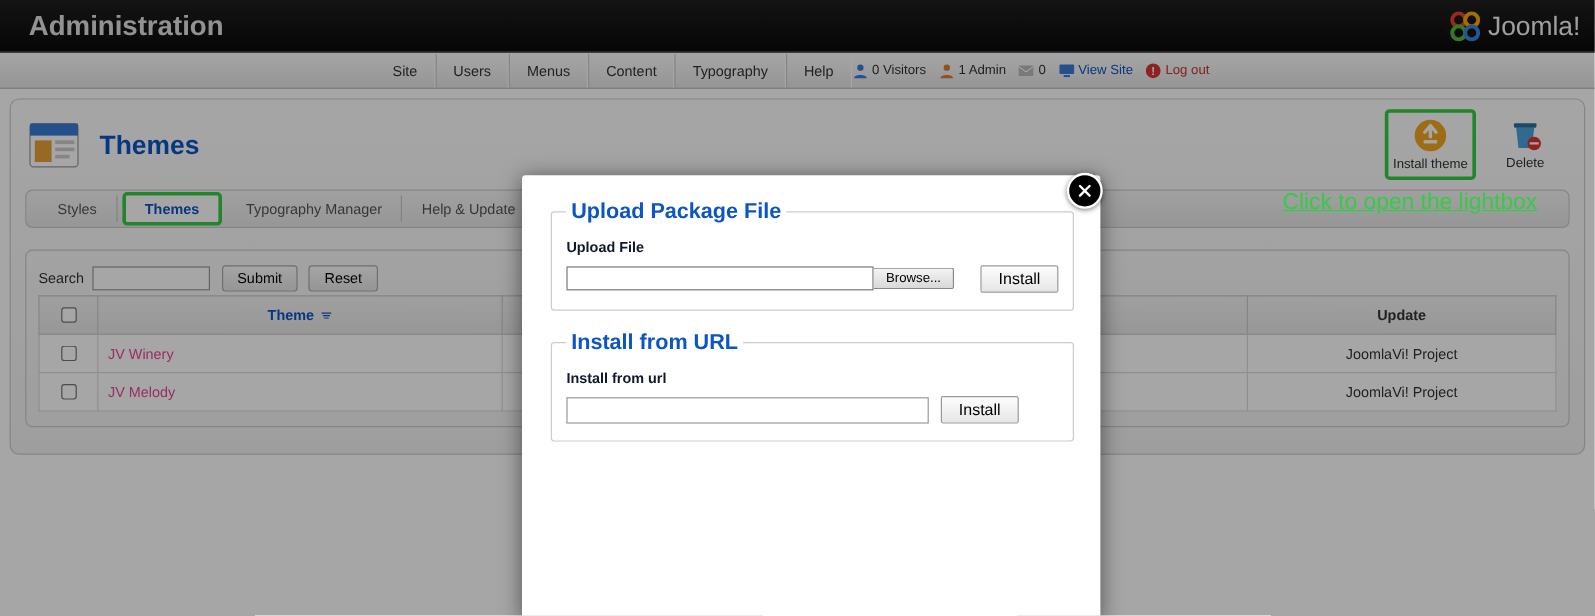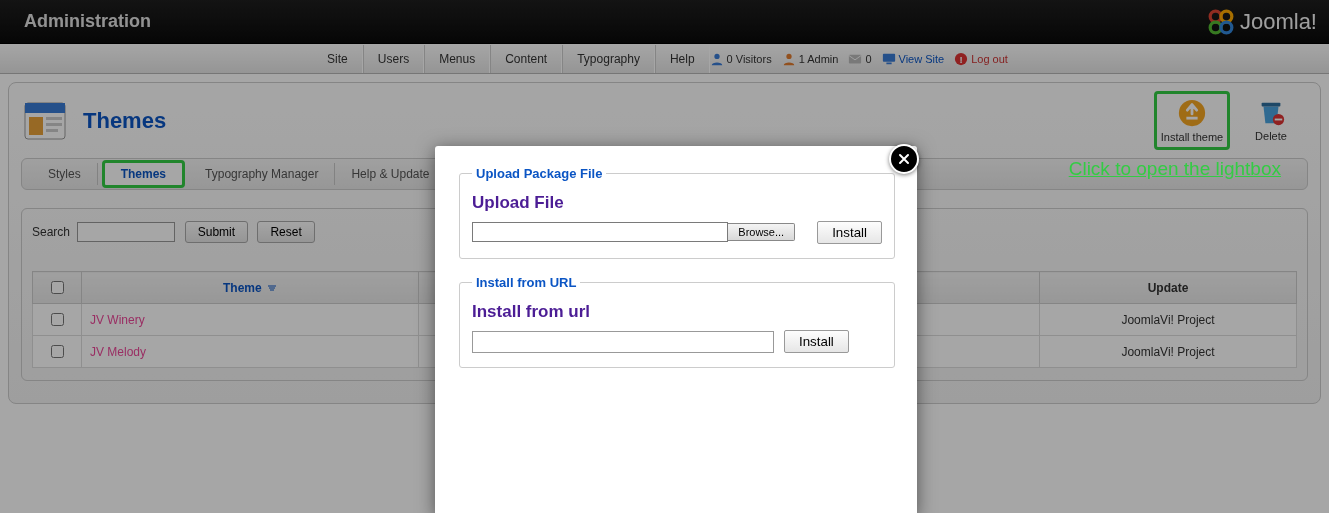--- a/index.html
+++ b/index.html
@@ -1,18 +1,18 @@
 <!DOCTYPE html>
 <html><head>
 <meta charset="utf-8">
 <style>
   html,body{margin:0;padding:0;font-family:Arial,Helvetica,sans-serif;font-size:12px;color:#333;background:#fff;width:1329px;height:513px;overflow:hidden;position:relative}
   
   .topbar{height:43px;background:linear-gradient(#1f1f1f,#0a0a0a);border-bottom:1px solid #000;color:#ccc;display:flex;align-items:center;justify-content:space-between;padding:0 12px 0 24px}
-  .topbar .title{font-size:18px;font-weight:bold;color:#e0e0e0}
+  .topbar .title{font-size:23px;font-weight:bold;color:#e0e0e0}
   .brand{display:flex;align-items:flex-start;gap:6px;font-size:22px;color:#f5f5f5;font-weight:normal}
   .brand svg{width:26px;height:26px}
   
   .menubar{height:28px;background:linear-gradient(#fefefe,#e5e5e5);border-top:1px solid #fff;border-bottom:1px solid #b5b5b5;display:flex;align-items:stretch;justify-content:center;padding:0 8px 0 0}
   .mainmenu{display:flex}
   .mainmenu .item{padding:0 14px;display:flex;align-items:center;color:#333;border-left:1px solid #ccc;border-right:1px solid #fff;cursor:pointer}
   .mainmenu .item:first-child{border-left:0}
   .statusbar{display:flex;align-items:center;gap:10px;font-size:11px;color:#333}
   .statusbar .si{display:flex;align-items:center;gap:3px;cursor:pointer}
   .statusbar .si.link{color:#0b55c4}
@@ -33,41 +33,41 @@
   .subnav .tab{padding:4px 16px;color:#555;cursor:pointer;border-right:1px solid #c8c8c8}
   .subnav .tab:last-child{border-right:0}
   .subnav .tab.active{color:#0b55c4;font-weight:bold;border:3px solid #33cc44;border-radius:4px;background:#fff;margin:-3px 4px}
   
   .filterwrap{margin:18px 12px 8px 12px;border:1px solid #ccc;border-radius:6px;padding:12px 10px}
   .filterwrap label{margin-right:4px}
   .filterwrap input[type=text]{width:92px;height:16px;border:1px solid #999;padding:1px 2px}
   .btn{background:linear-gradient(#fdfdfd,#e6e6e6);border:1px solid #aaa;border-radius:3px;padding:3px 12px;cursor:pointer;font-size:12px}
   .filterwrap .btn{margin-left:6px}
   
-  table.grid{width:100%;border-collapse:collapse;margin-top:28px}
+  table.grid{width:100%;border-collapse:collapse;margin-top:3px}
   table.grid th{background:linear-gradient(#f5f5f5,#e9e9e9);border:1px solid #ccc;padding:6px 8px;font-weight:bold;color:#333;font-size:12px}
   table.grid td{border:1px solid #dcdcdc;padding:6px 8px;background:#fff}
   table.grid td .link{color:#ec4899}
   .sorticon{display:inline-block;width:10px;height:10px;margin-left:2px;vertical-align:middle}
   .chk{width:13px;height:13px}
   .col-cb{width:32px;text-align:center}
   .col-theme{width:320px}
   .col-ver{width:90px;text-align:center}
   .col-date{width:180px;text-align:center}
   .col-desc{width:300px}
   .col-author{text-align:center}
   
   .dimmer{position:absolute;inset:0;background:rgba(0,0,0,0.35);pointer-events:none;z-index:5}
   
   .lightbox{position:absolute;left:435px;top:146px;width:462px;height:350px;background:#fff;border-radius:3px;box-shadow:0 3px 18px rgba(0,0,0,0.5);z-index:20;padding:10px}
   .lb-inner{position:relative;width:100%;height:100%;overflow-y:scroll;padding:10px 12px 10px 14px;box-sizing:border-box}
   .lb-close{position:absolute;top:-2px;right:-2px;width:26px;height:26px;border-radius:50%;background:#000;border:2px solid #fff;display:flex;align-items:center;justify-content:center;color:#fff;font-weight:bold;font-size:15px;cursor:pointer;z-index:21;box-shadow:0 1px 4px rgba(0,0,0,0.5)}
   fieldset{border:1px solid #ccc;border-radius:3px;margin:0 0 16px 0;padding:12px 12px 14px 12px}
-  legend{color:#0b55c4;font-weight:bold;padding:0 4px;font-size:13px}
-  .fldlabel{color:#4c1d95;font-weight:bold;margin-bottom:8px;font-size:17px}
+  legend{color:#0b55c4;font-weight:bold;padding:0 4px;font-size:18px}
+  .fldlabel{color:#0f172a;font-weight:bold;margin-bottom:8px;font-size:12px}
   .filebox{display:flex;align-items:center;gap:0;margin-bottom:2px}
   .fileinput{flex:1;height:18px;border:1px solid #7a7a7a;background:#fff}
   .browsebtn{background:linear-gradient(#f4f4f4,#d8d8d8);border:1px solid #888;border-left:0;padding:2px 10px;font-size:11px;border-radius:0 2px 2px 0;cursor:pointer}
   .installbtn{background:linear-gradient(#fdfdfd,#e6e6e6);border:1px solid #999;padding:3px 14px;cursor:pointer;margin-left:22px;border-radius:2px}
   .urlrow{display:flex;align-items:center}
   .urlinput{width:296px;height:18px;border:1px solid #999;background:#fff}
   
   .annot{position:absolute;right:48px;top:158px;color:#33cc44;font-size:19px;text-decoration:underline;z-index:10;font-weight:500}
   a{text-decoration:none}
 </style>

